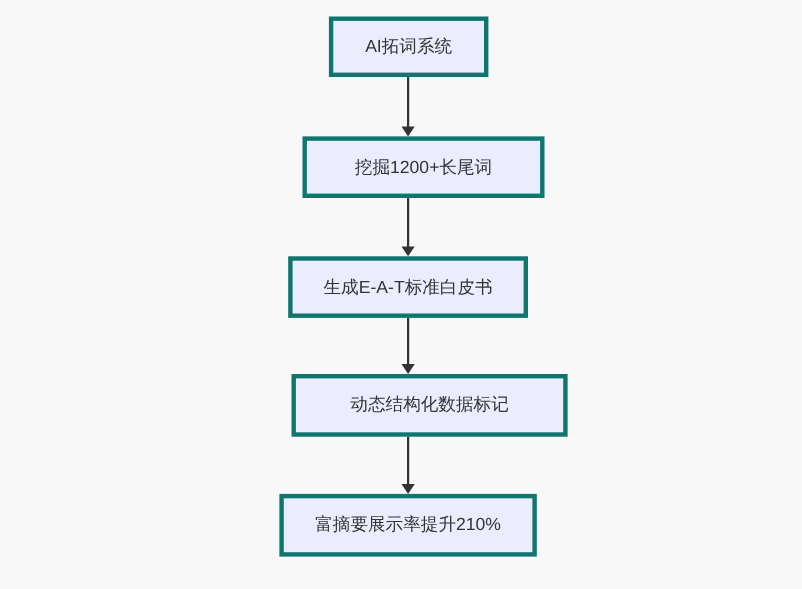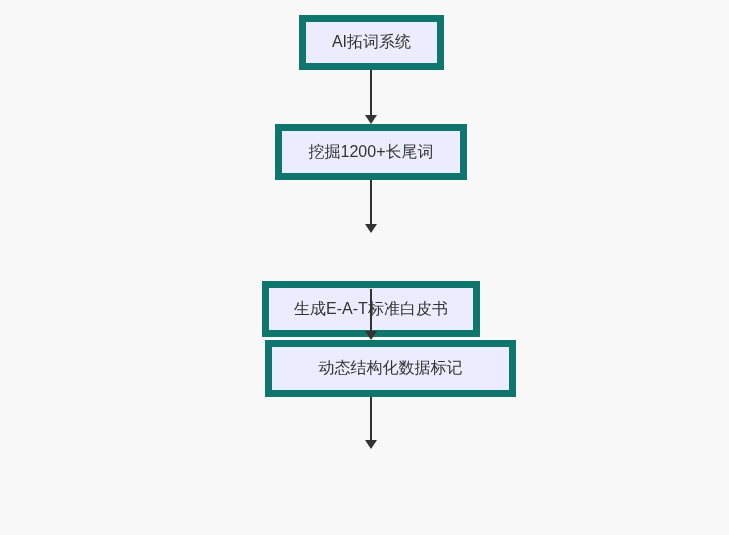--- a/index.html
+++ b/index.html
@@ -12,32 +12,32 @@
     position: relative;
     width: 729px;
     height: 535px;
     background: #f8f8f8;
     overflow: hidden;
   }
   .node {
     position: absolute;
     box-sizing: border-box;
     background: #ECECFF;
-    border: 7px solid #0f766e;
+    border: 4px solid #0f766e;
     color: #333333;
     font-size: 16px;
     display: flex;
     align-items: center;
     justify-content: center;
     text-align: center;
     white-space: nowrap;
   }
   .node-1 { left: 299px; top: 15px;  width: 145px; height: 55px; }
-  .node-2 { left: 275px; top: 124px; width: 192px; height: 56px; }
-  .node-3 { left: 262px; top: 233px; width: 218px; height: 56px; margin-top: 48px; }
+  .node-2 { left: 275px; top: 124px; width: 220px; height: 56px; }
+  .node-3 { left: 262px; top: 233px; width: 218px; height: 56px; }
   .node-4 { left: 265px; top: 340px; width: 251px; height: 57px; }
   .node-5 { left: 254px; top: 449px; width: 234px; height: 57px; }
   .edge {
     position: absolute;
     left: 364px;
     width: 13px;
   }
   .edge-1 { top: 70px;  height: 54px; }
   .edge-2 { top: 180px; height: 53px; }
   .edge-3 { top: 289px; height: 51px; }
@@ -97,14 +97,17 @@
 
   <div class="node node-4">
     <span>动态结构化数据标记</span>
   </div>
 
   <div class="edge edge-4">
     <div class="edge-line"></div>
     <div class="edge-arrowhead"></div>
   </div>
 
+  <div class="node node-5">
+    <span>富摘要展示率提升210%</span>
+  </div>
 
 </div>
 
 </body></html>

